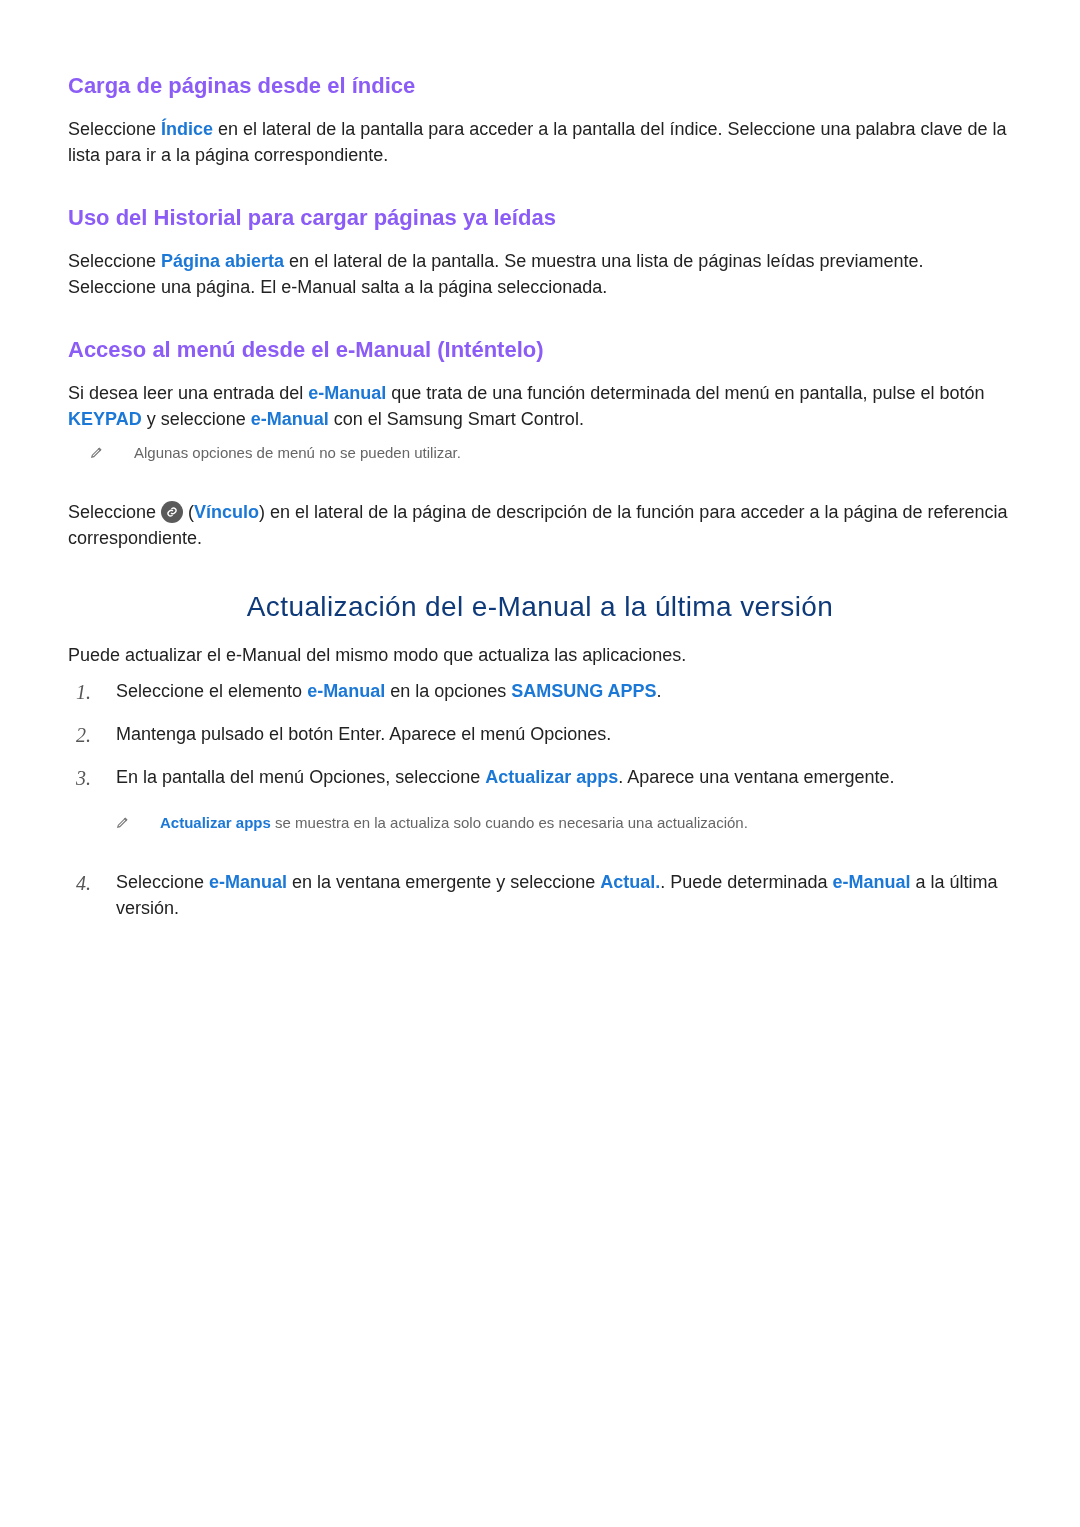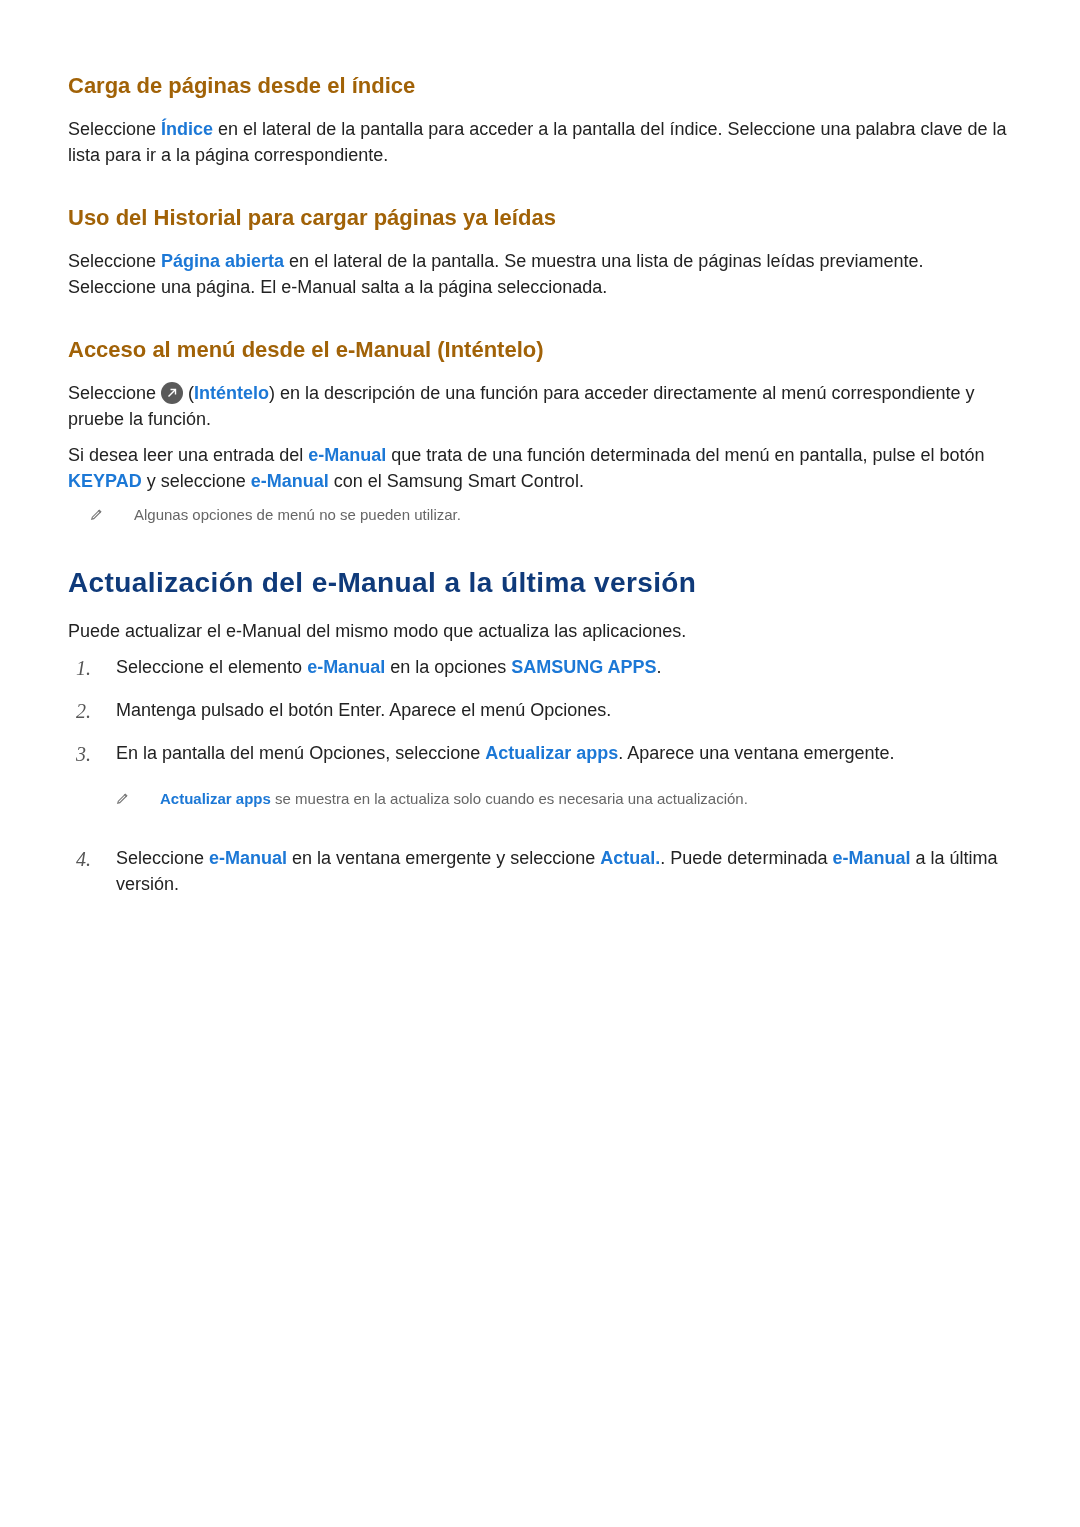--- a/index.html
+++ b/index.html
@@ -8,31 +8,32 @@
     background:#fff;
     font-family:"Segoe UI", "Helvetica Neue", Arial, sans-serif;
     color:#222;
     width:1080px;
   }
   .page {
     padding:58px 68px 40px 68px;
     line-height:1.45;
   }
   .h2 {
-    color:#a16207;
+    color:#8b5cf6;
     font-size:22px;
     font-weight:700;
     margin:12px 0 14px 0;
   }
   .h1 {
     color:#0f3a7a;
     font-size:28px;
-    font-weight:700;
+    font-weight:400;
     margin:36px 0 14px 0;
     letter-spacing:0.4px;
+    text-align:center;
   }
   .para {
     font-size:18px;
     margin:0 0 24px 0;
   }
   .para.tight { margin-bottom:10px; }
   .kw {
     color:#1c78d6;
     font-weight:700;
     margin-top:30px;
@@ -103,42 +104,42 @@
   <div class="section">
     <div class="h2">Uso del Historial para cargar páginas ya leídas</div>
     <p class="para">
       <span>Seleccione </span><span class="kw">Página abierta</span><span> en el lateral de la pantalla. Se muestra una lista de páginas leídas previamente. Seleccione una página. El e-Manual salta a la página seleccionada.</span>
     </p>
   </div>
 
   <div class="section">
     <div class="h2">Acceso al menú desde el e-Manual (Inténtelo)</div>
     <p class="para tight">
-      <span>Seleccione </span><span class="icon-circle">
-        <svg width="12" height="12" viewBox="0 0 24 24" fill="none" stroke="#fff" stroke-width="2.8">
-          <path d="M9 5h10v10"></path>
-            <path d="M19 5L5 19"></path>
-        </svg>
-      </span><span> (</span><span class="kw">Inténtelo</span><span>) en la descripción de una función para acceder directamente al menú correspondiente y pruebe la función.</span>
-    </p>
-    <p class="para tight">
       <span>Si desea leer una entrada del </span><span class="kw">e-Manual</span><span> que trata de una función determinada del menú en pantalla, pulse el botón </span><span class="kw">KEYPAD</span><span> y seleccione </span><span class="kw">e-Manual</span><span> con el Samsung Smart Control.</span>
     </p>
     <div class="note-row">
       <span class="pencil-icon">
         <svg width="14" height="14" viewBox="0 0 24 24" fill="none" stroke="#7a7a7a" stroke-width="2">
           <path d="M3 21l3.5-1 12-12-2.5-2.5-12 12L3 21z"></path>
             <path d="M14 6l4 4"></path>
         </svg>
       </span>
       <span class="text">Algunas opciones de menú no se pueden utilizar.</span>
     </div>
   </div>
 
   <div class="section">
+    <p class="para">
+      <span>Seleccione </span><span class="icon-circle">
+        <svg width="12" height="12" viewBox="0 0 24 24" fill="none" stroke="#fff" stroke-width="2.8">
+          <path d="M10 14a5 5 0 0 0 7 0l2-2a5 5 0 0 0-7-7l-1 1"></path>
+          <path d="M14 10a5 5 0 0 0-7 0l-2 2a5 5 0 0 0 7 7l1-1"></path>
+        </svg>
+      </span><span> (</span><span class="kw">Vínculo</span><span>) en el lateral de la página de descripción de la función para acceder a la página de referencia correspondiente.</span>
+    </p>
   </div>
 
   <div class="h1">Actualización del e-Manual a la última versión</div>
   <p class="para tight">Puede actualizar el e-Manual del mismo modo que actualiza las aplicaciones.</p>
 
   <ol class="steps">
     <li>
       <div class="body">
         <span>Seleccione el elemento </span><span class="kw">e-Manual</span><span> en la opciones </span><span class="kw">SAMSUNG APPS</span><span>.</span>
       </div>

